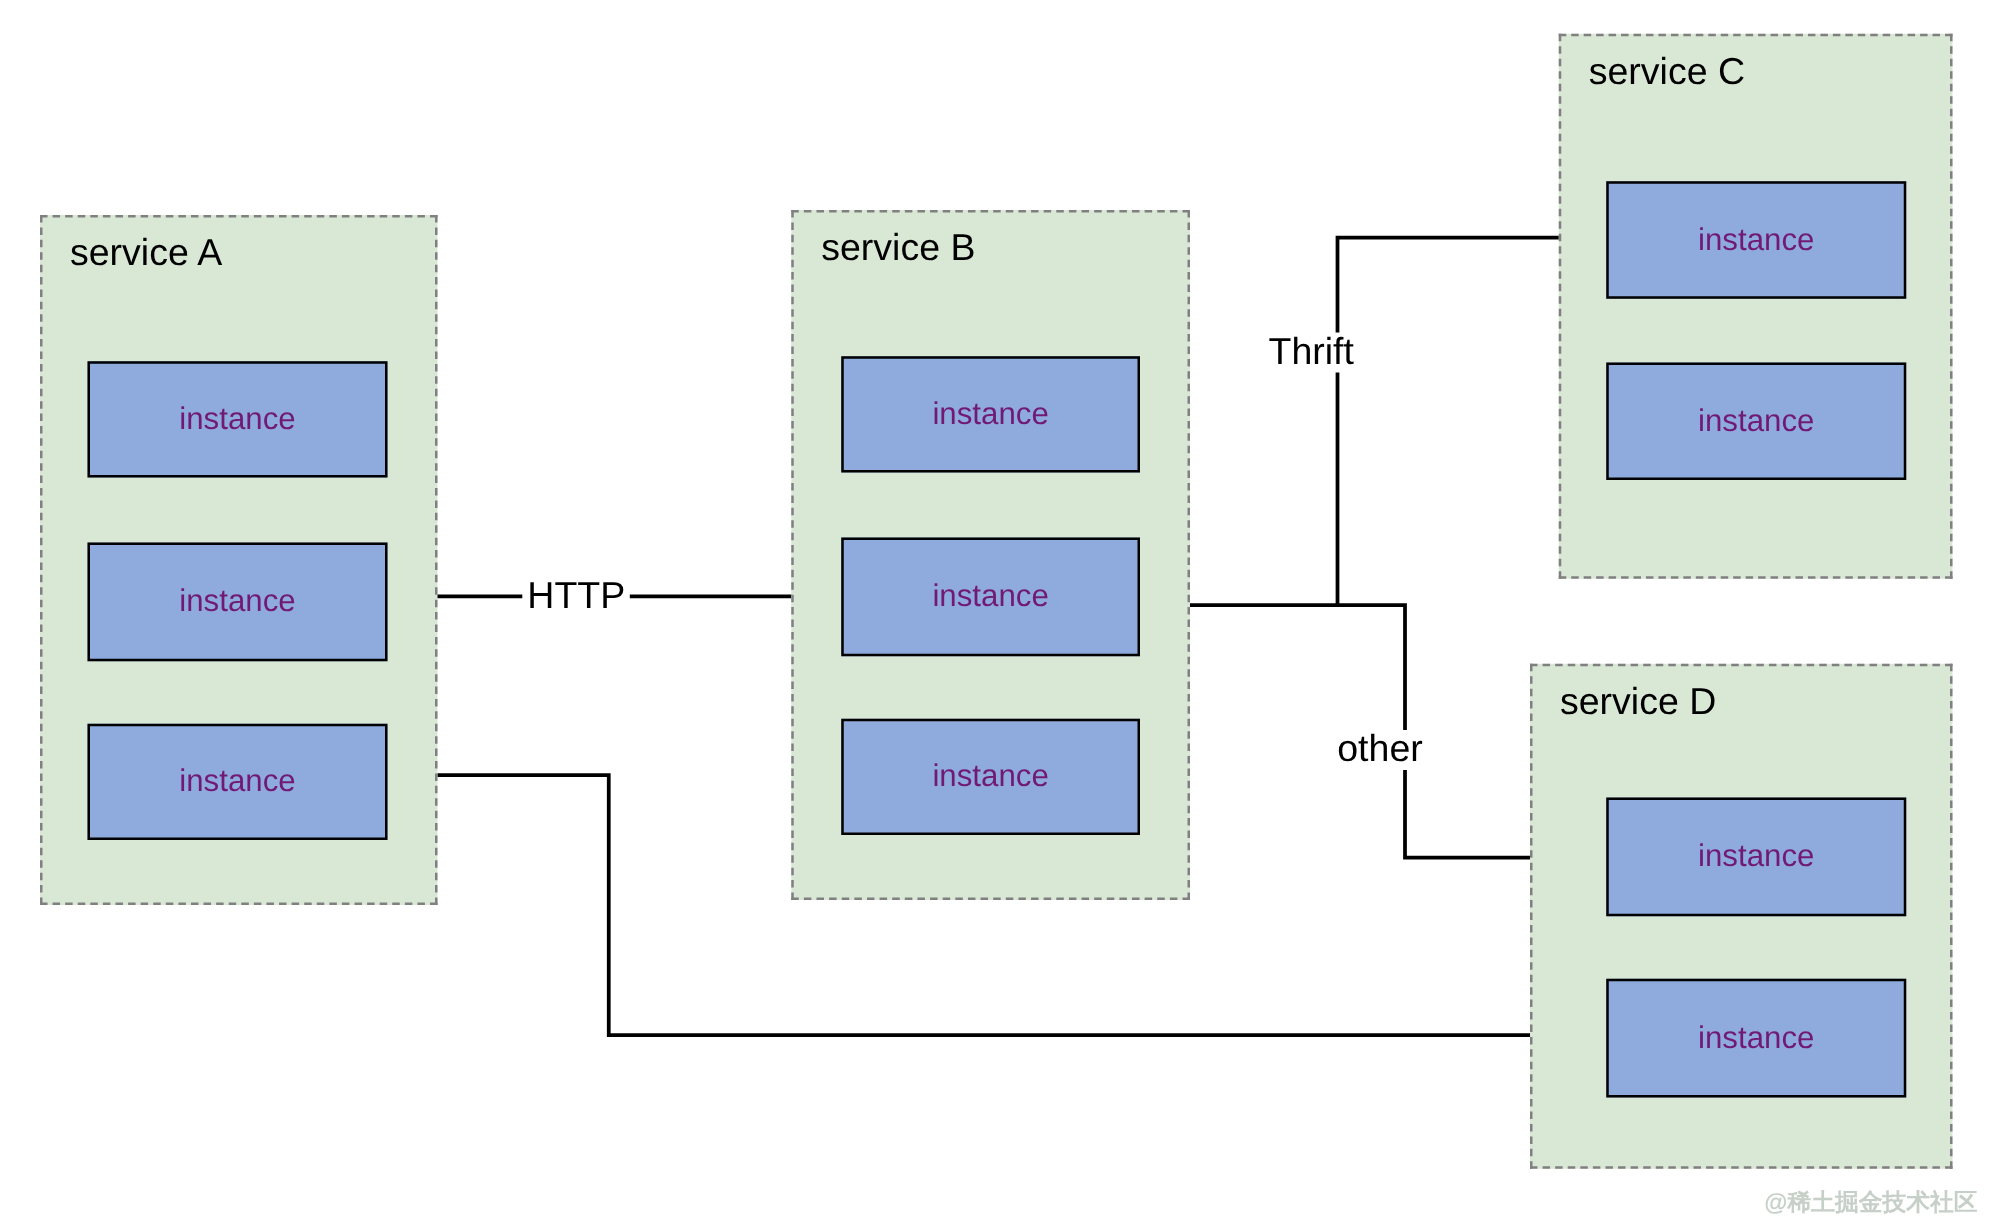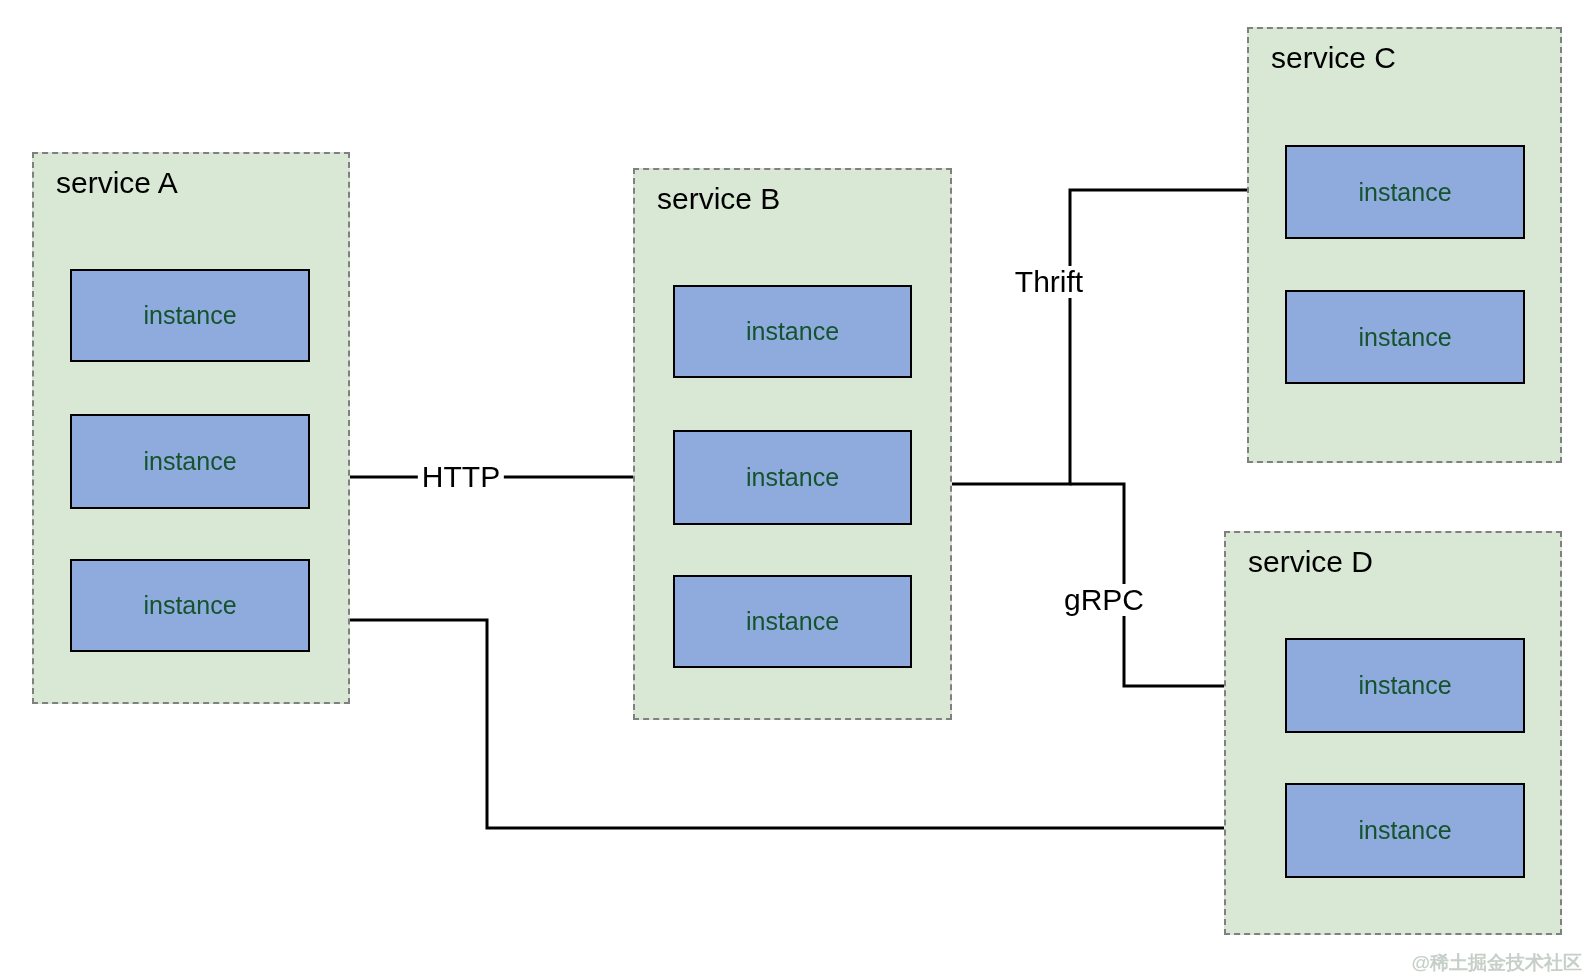--- a/index.html
+++ b/index.html
@@ -33,21 +33,21 @@
     white-space: nowrap;
   }
   .instance-box {
     position: absolute;
     background: #8fabdd;
     border: 2px solid #000000;
     box-sizing: border-box;
     display: flex;
     align-items: center;
     justify-content: center;
-    color: #14532d;
+    color: #701a75;
     font-size: 25px;
     line-height: 1;
   }
   .edge-label {
     position: absolute;
     background: #ffffff;
     color: #000000;
     font-size: 30px;
     line-height: 1;
     white-space: nowrap;
@@ -86,21 +86,21 @@
       </marker>
     </defs>
     <g id="edge-paths" fill="none" stroke="#000000" stroke-width="3">
         <path d="M 311 477 L 655 477" stroke="#000000" marker-end="url(#arrowhead)"></path>
         <path d="M 913 484 L 1070 484 L 1070 190 L 1263 190" stroke="#000000" marker-end="url(#arrowhead)"></path>
         <path d="M 1070 484 L 1124 484 L 1124 686 L 1263 686" stroke="#000000" marker-end="url(#arrowhead)"></path>
         <path d="M 311 620 L 487 620 L 487 828 L 1263 828" stroke="#000000" marker-end="url(#arrowhead)"></path>
       </g>
   </svg>
 
-  <div class="service-group" style="left: 32px; top: 152px; width: 318px; height: 552px; background: rgb(217, 231, 213); border-color: rgb(128, 128, 128);">
+  <div class="service-group" style="left: 32px; top: 172px; width: 318px; height: 552px; background: rgb(217, 231, 213); border-color: rgb(128, 128, 128);">
     <span class="service-title">service A</span>
     <div class="instance-box" style="left: 36px; top: 115px; width: 240px; height: 93px; background: rgb(143, 171, 221); border-color: rgb(0, 0, 0);">instance</div>
     <div class="instance-box" style="left: 36px; top: 260px; width: 240px; height: 95px; background: rgb(143, 171, 221); border-color: rgb(0, 0, 0);">instance</div>
     <div class="instance-box" style="left: 36px; top: 405px; width: 240px; height: 93px; background: rgb(143, 171, 221); border-color: rgb(0, 0, 0);">instance</div>
   </div>
 
   <div class="service-group" style="left: 633px; top: 168px; width: 319px; height: 552px; background: rgb(217, 231, 213); border-color: rgb(128, 128, 128); text-decoration: underline;">
     <span class="service-title">service B</span>
     <div class="instance-box" style="left: 38px; top: 115px; width: 239px; height: 93px; background: rgb(143, 171, 221); border-color: rgb(0, 0, 0);">instance</div>
     <div class="instance-box" style="left: 38px; top: 260px; width: 239px; height: 95px; background: rgb(143, 171, 221); border-color: rgb(0, 0, 0);">instance</div>
@@ -114,17 +114,17 @@
   </div>
 
   <div class="service-group" style="left: 1224px; top: 531px; width: 338px; height: 404px; background: rgb(217, 231, 213); border-color: rgb(128, 128, 128);">
     <span class="service-title">service D</span>
     <div class="instance-box" style="left: 59px; top: 105px; width: 240px; height: 95px; background: rgb(143, 171, 221); border-color: rgb(0, 0, 0);">instance</div>
     <div class="instance-box" style="left: 59px; top: 250px; width: 240px; height: 95px; background: rgb(143, 171, 221); border-color: rgb(0, 0, 0);">instance</div>
   </div>
 
   <span class="edge-label" style="left: 461px; top: 477px;">HTTP</span>
   <span class="edge-label" style="left: 1049px; top: 282px;">Thrift</span>
-  <span class="edge-label" style="left: 1104px; top: 600px;">gRPC</span>
+  <span class="edge-label" style="left: 1104px; top: 600px;">other</span>
 
   <span class="watermark">@稀土掘金技术社区</span>
 
 </div>
 
 </body></html>

